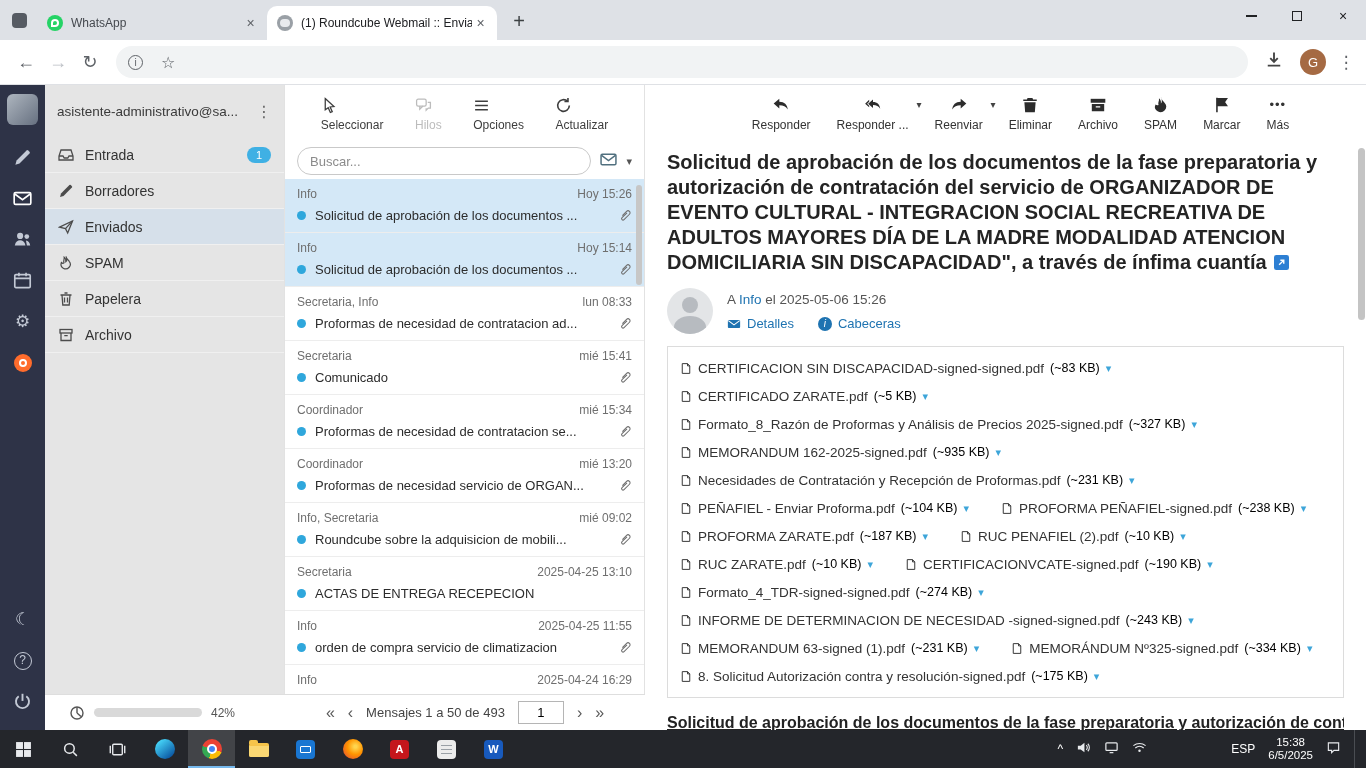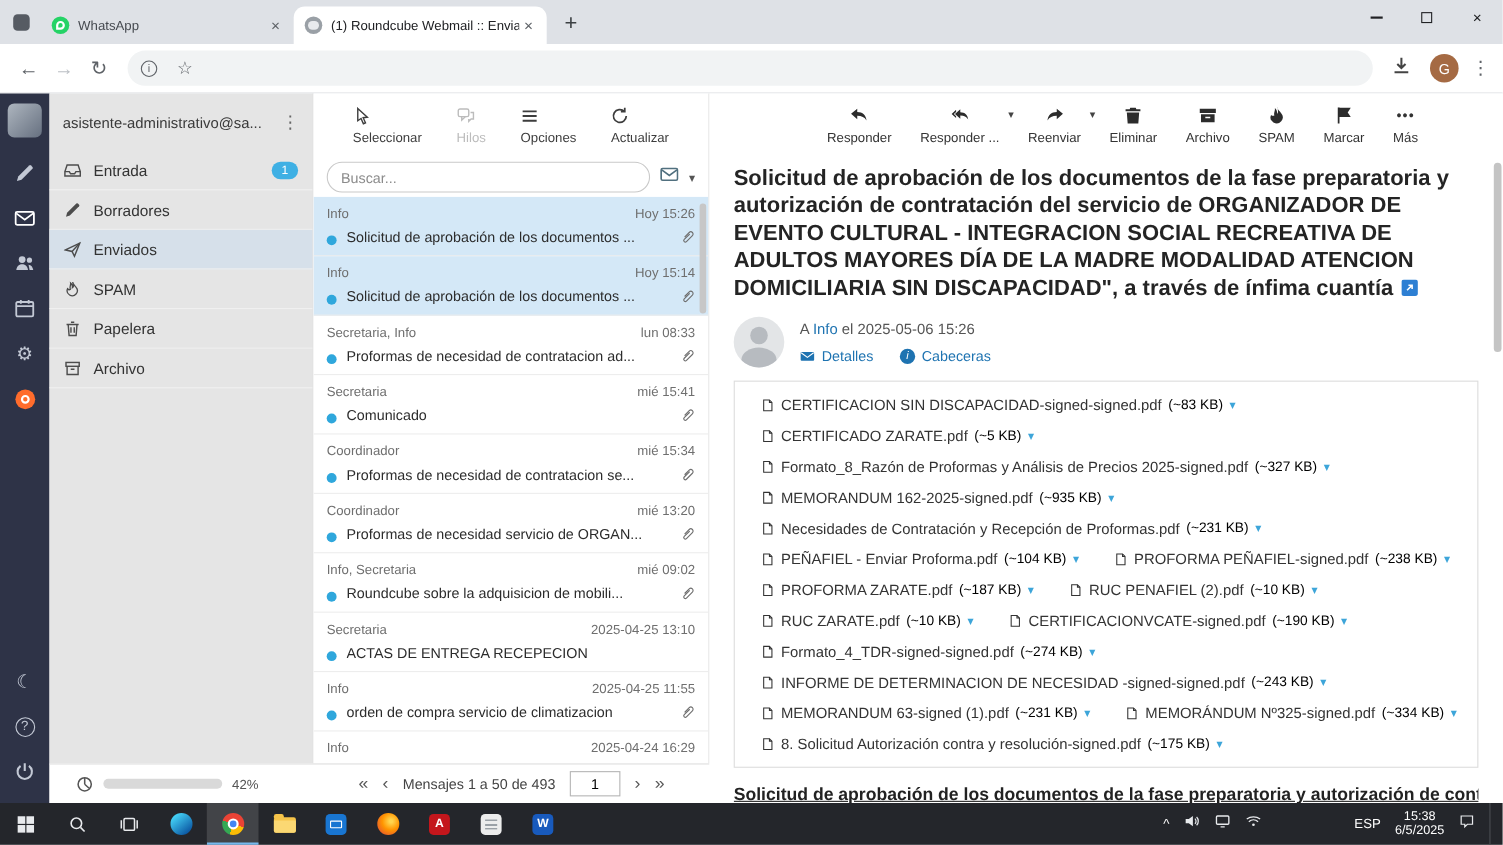--- a/index.html
+++ b/index.html
@@ -69,21 +69,21 @@
   .lt-btn.disabled{color:#bcbcbc}
   .searchrow{height:36px;display:flex;align-items:center;padding:0 12px;gap:9px}
   .searchbox{flex:1;height:28px;border:1px solid #c9c9c9;border-radius:14px;padding:0 12px;font-size:13px;color:#333;outline:none;font-family:"Liberation Sans","DejaVu Sans",sans-serif}
   .searchbox::placeholder{color:#8b8b8b}
   .scope svg{width:17px;height:17px;color:#51707f}
   .scope-caret{font-size:11px;color:#555}
   .msg{height:54px;padding:8px 12px 0;border-bottom:1px solid #ededed}
   .msg.sel{background:#d4e8f7}
   .msg-top{display:flex;font-size:12px;color:#6f6f6f}
   .m-date{margin-left:auto}
-  .msg-bot{display:flex;align-items:flex-end;margin-top:7px}
+  .msg-bot{display:flex;align-items:center;margin-top:7px}
   .dot{width:9px;height:9px;border-radius:50%;background:#2fa7dc;margin-right:9px;flex:none}
   .m-subj{font-size:13px;color:#2c2c2c;white-space:nowrap;overflow:hidden;flex:1}
   .clip{width:14px;height:14px;color:#6f6f6f;margin-left:6px;flex:none}
   .list-scroll{position:absolute;right:2px;top:100px;width:6px;height:100px;background:#c7c7c7;border-radius:3px}
 
   
   .footer{position:absolute;left:45px;top:609px;width:600px;height:36px;background:#fff;border-top:1px solid #dedede;display:flex;align-items:center}
   .quota{display:flex;align-items:center;gap:9px;padding-left:24px;width:240px;flex:none}
   .quota svg{width:16px;height:16px;color:#555}
   .quota-bar{width:108px;height:9px;background:#d9d9d9;border-radius:5px;overflow:hidden}
@@ -104,21 +104,21 @@
   .meta{display:flex;padding:13px 22px 0;gap:14px}
   .avatar-lg{width:46px;height:46px;border-radius:50%;background:#e3e5e7;position:relative;overflow:hidden;flex:none}
   .avatar-lg::before{content:"";position:absolute;top:9px;left:15px;width:16px;height:16px;border-radius:50%;background:#b7bbc0}
   .avatar-lg::after{content:"";position:absolute;top:28px;left:7px;width:32px;height:22px;border-radius:50%;background:#b7bbc0}
   .meta-line1{font-size:13.5px;color:#555;margin-top:4px}
   .blue{color:#1e73b1}
   .meta-links{display:flex;gap:24px;margin-top:9px;font-size:13px}
   .mlink{color:#1e73b1;display:flex;align-items:center;gap:6px}
   .mlink svg{width:14px;height:14px}
   .info-i{width:14px;height:14px;border-radius:50%;background:#1e73b1;color:#fff;font-size:10px;font-style:italic;text-align:center;line-height:14px;flex:none}
-  .attbox{margin:12px 22px 0;border:1px solid #dcdcdc;padding:7px 24px}
+  .attbox{margin:12px 22px 0;border:1px solid #dcdcdc;padding:7px 12px}
   .att-row{display:flex;gap:32px;height:28px;align-items:center}
   .att{display:flex;align-items:center;gap:6px;font-size:13.5px;color:#333;white-space:nowrap}
   .att svg.file{width:12px;height:15px;color:#333;flex:none}
   .att-size{color:#000000;font-size:12.5px}
   .att-caret{color:#3da5d9;font-size:11px}
   .body-preview{margin:14px 22px 0;font-size:16px;line-height:22px;font-weight:bold;text-decoration:underline;color:#222;white-space:nowrap;overflow:hidden}
   .page-scroll{position:absolute;right:1px;top:63px;width:7px;height:172px;background:#c4c4c4;border-radius:4px}
 
   
   .taskbar{position:absolute;top:730px;left:0;width:1366px;height:38px;background:#24262b;display:flex;align-items:stretch;color:#fff}

